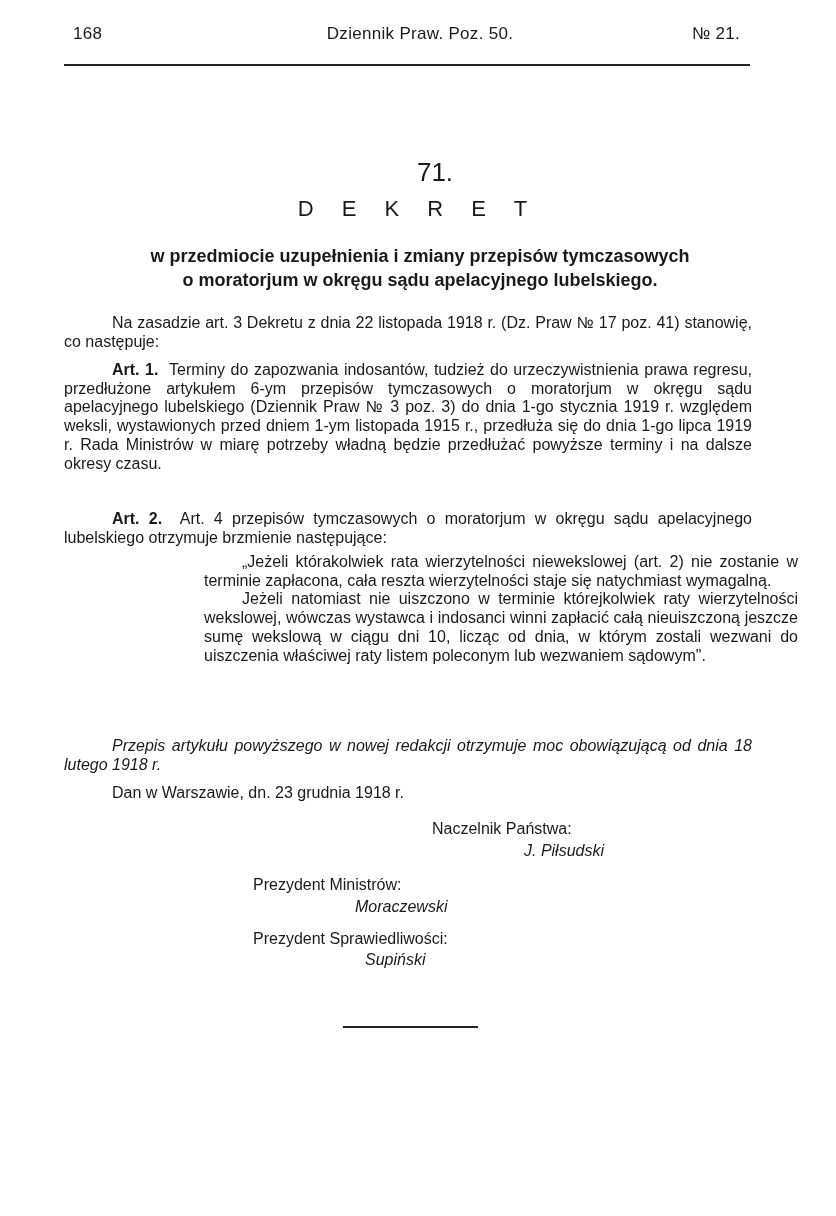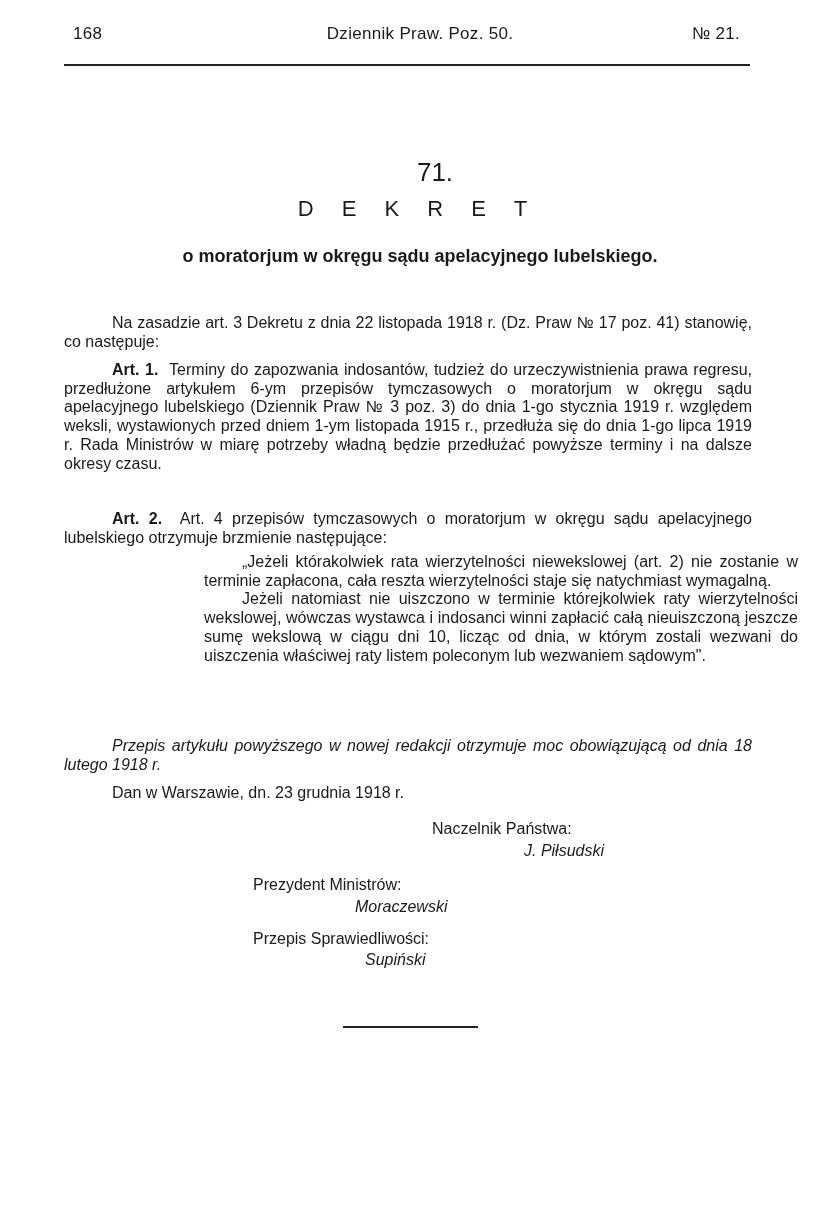--- a/index.html
+++ b/index.html
@@ -27,20 +27,21 @@
 <body>
 
 <div class="abs hdr hdr-left">168</div>
 <div class="abs hdr hdr-center">Dziennik Praw.  Poz. 50.</div>
 <div class="abs hdr hdr-right">№ 21.</div>
 <div class="abs rule"></div>
 
 <div class="abs num">71.</div>
 <div class="abs title">D E K R E T</div>
 <div class="abs subtitle">
+  <div>w przedmiocie uzupełnienia i zmiany przepisów tymczasowych</div>
   <div>o moratorjum w okręgu sądu apelacyjnego lubelskiego.</div>
 </div>
 
 <div class="abs body-text" style="top:314px;">
   <p class="p">Na zasadzie art. 3 Dekretu z dnia 22 listopada 1918 r. (Dz. Praw № 17 poz. 41) stanowię, co następuje:</p>
 </div>
 
 <div class="abs body-text" style="top:361px;">
   <p class="p"><b class="art">Art. 1.</b>&nbsp; <span>Terminy do zapozwania indosantów, tudzież do urzeczywistnienia prawa regresu, przedłużone artykułem 6-ym przepisów tymczasowych o moratorjum w okręgu sądu apelacyjnego lubelskiego (Dziennik Praw № 3 poz. 3) do dnia 1-go stycznia 1919 r. względem weksli, wystawionych przed dniem 1-ym listopada 1915 r., przedłuża się do dnia 1-go lipca 1919 r. Rada Ministrów w miarę potrzeby władną będzie przedłużać powyższe terminy i na dalsze okresy czasu.</span></p>
 </div>
@@ -61,16 +62,16 @@
 <div class="abs body-text" style="top:784px;">
   <p class="p">Dan w Warszawie, dn. 23 grudnia 1918 r.</p>
 </div>
 
 <div class="abs sig-role" style="top:820px; left:432px;">Naczelnik Państwa:</div>
 <div class="abs sig-name" style="top:842px; left:524px;">J. Piłsudski</div>
 
 <div class="abs sig-role" style="top:876px; left:253px;">Prezydent Ministrów:</div>
 <div class="abs sig-name" style="top:898px; left:355px;">Moraczewski</div>
 
-<div class="abs sig-role" style="top:930px; left:253px;">Przepis Sprawiedliwości:</div>
+<div class="abs sig-role" style="top:930px; left:253px;">Prezydent Sprawiedliwości:</div>
 <div class="abs sig-name" style="top:951px; left:365px;">Supiński</div>
 
 <div class="abs end-rule"></div>
 
 </body></html>

